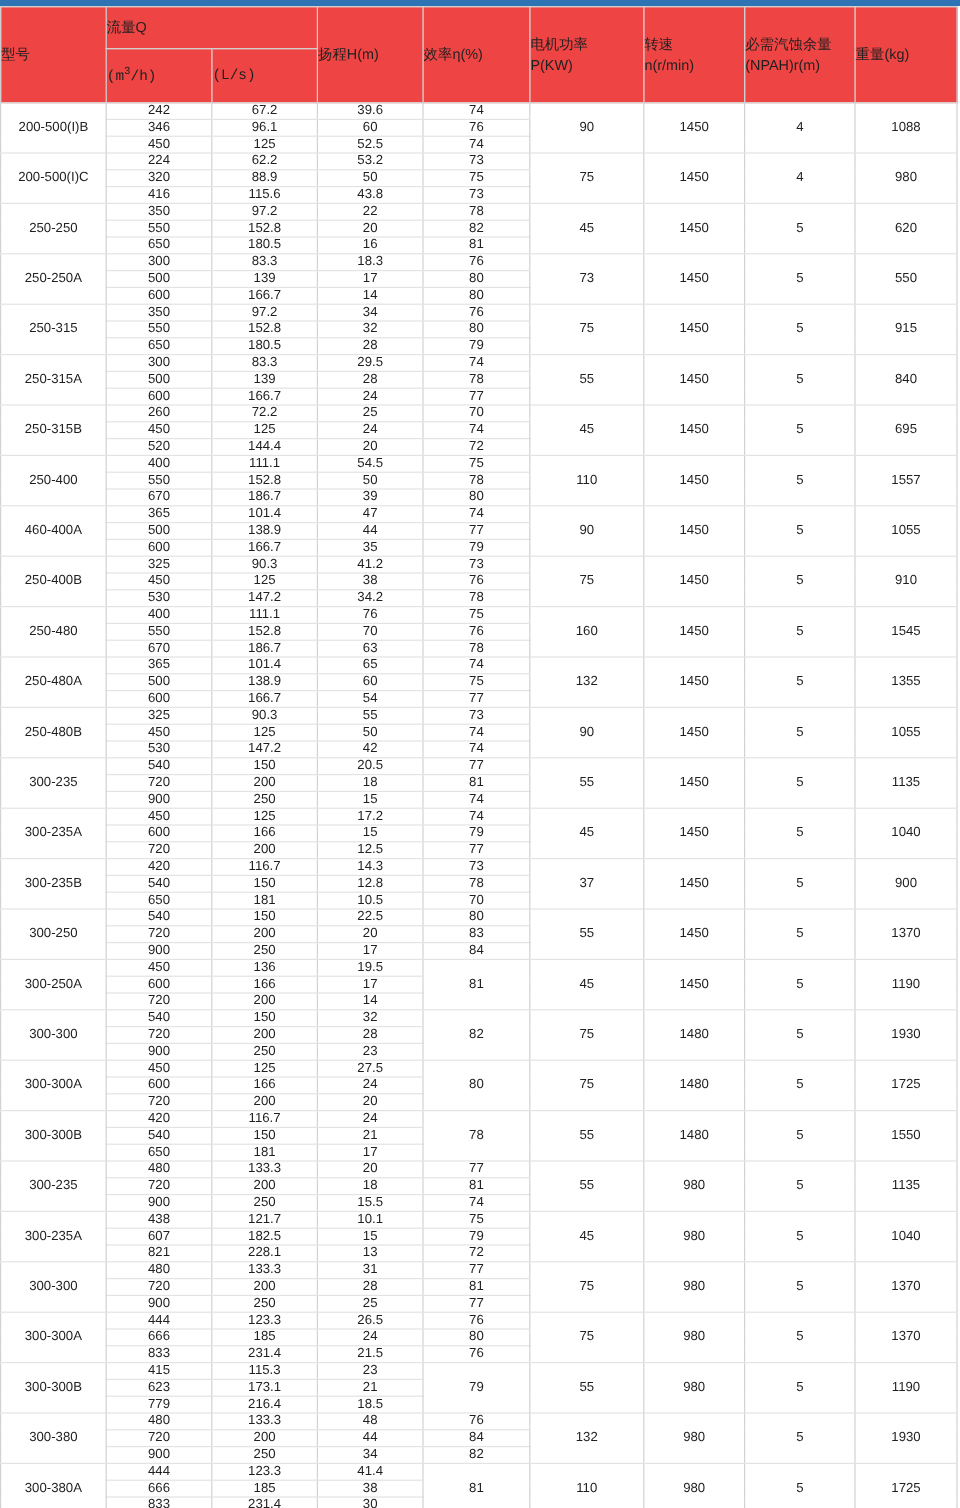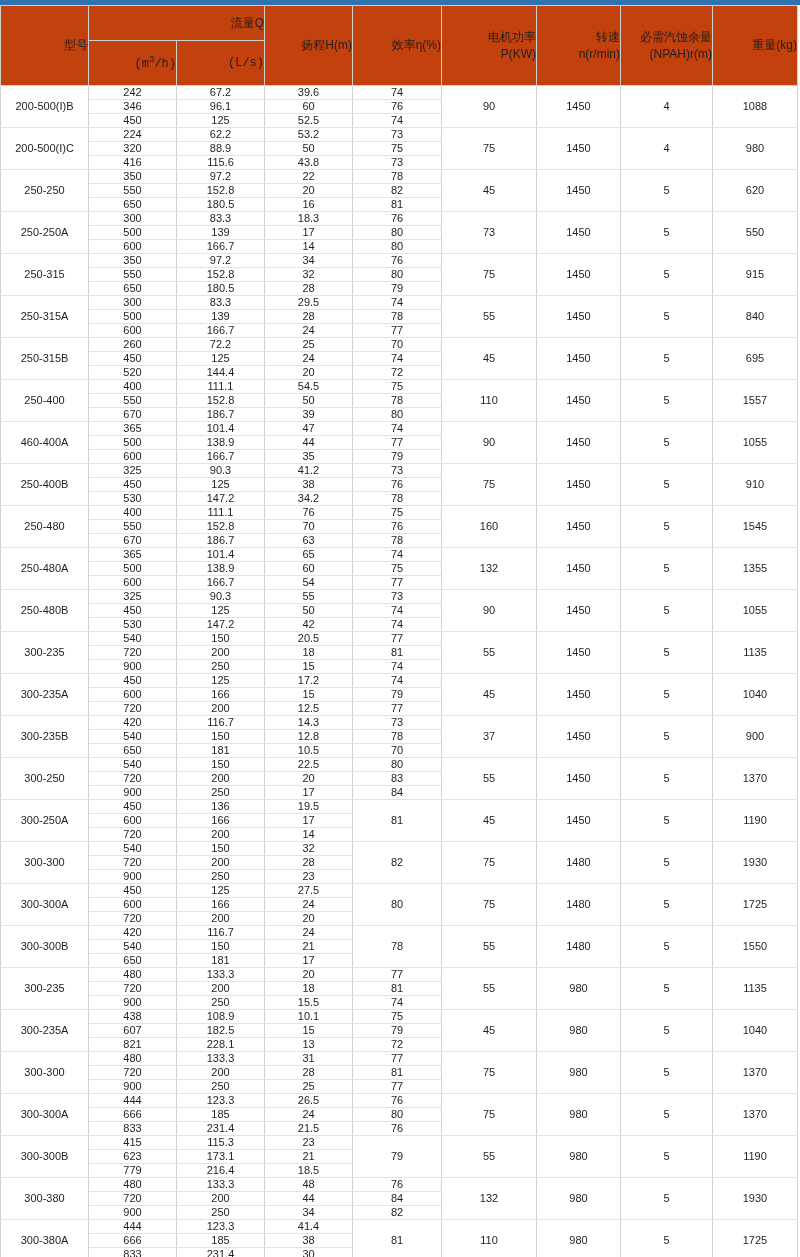--- a/index.html
+++ b/index.html
@@ -29,23 +29,23 @@
   table.spec col.c-eff    { width: 89px; }
   table.spec col.c-power  { width: 95px; }
   table.spec col.c-speed  { width: 84px; }
   table.spec col.c-npsh   { width: 92px; }
   table.spec col.c-weight { width: 85px; }
 
   table.spec th {
     border: 1px solid #cfcfcf;
     font-weight: normal;
     font-size: 12px;
-    text-align: right;
+    text-align: left;
     vertical-align: middle;
-    background: #c2410c;
+    background: #ef4444;
     padding: 0;
     line-height: 1.35;
   }
   thead tr.h1 th { height: 34px; }
   thead tr.h2 th { height: 44px; font-family: Liberation Mono, monospace; }
   thead th.tall { height: 79px; }
   thead sup { font-size: 9px; }
 
   table.spec td {
     border: 1px solid #e3e3e3;
@@ -601,21 +601,21 @@
         </tr>
         <tr>
           <td class="flow-m3h-cell">900</td>
           <td class="flow-ls-cell">250</td>
           <td class="head-cell">15.5</td>
           <td class="efficiency-cell">74</td>
         </tr>
         <tr class="group-start">
           <td class="model-cell" rowspan="3">300-235A</td>
           <td class="flow-m3h-cell">438</td>
-          <td class="flow-ls-cell">108.9</td>
+          <td class="flow-ls-cell">121.7</td>
           <td class="head-cell">10.1</td>
           <td class="efficiency-cell">75</td>
           <td class="power-cell" rowspan="3">45</td>
           <td class="speed-cell" rowspan="3">980</td>
           <td class="npsh-cell" rowspan="3">5</td>
           <td class="weight-cell" rowspan="3">1040</td>
         </tr>
         <tr>
           <td class="flow-m3h-cell">607</td>
           <td class="flow-ls-cell">182.5</td>

